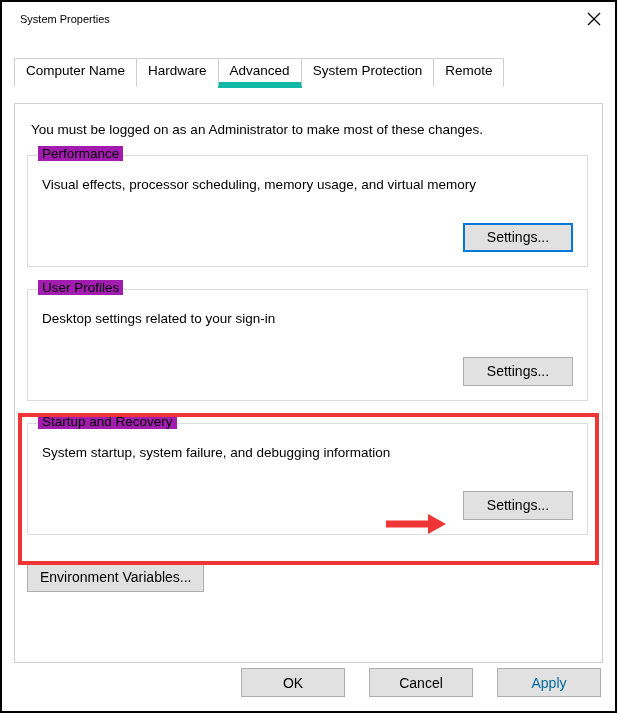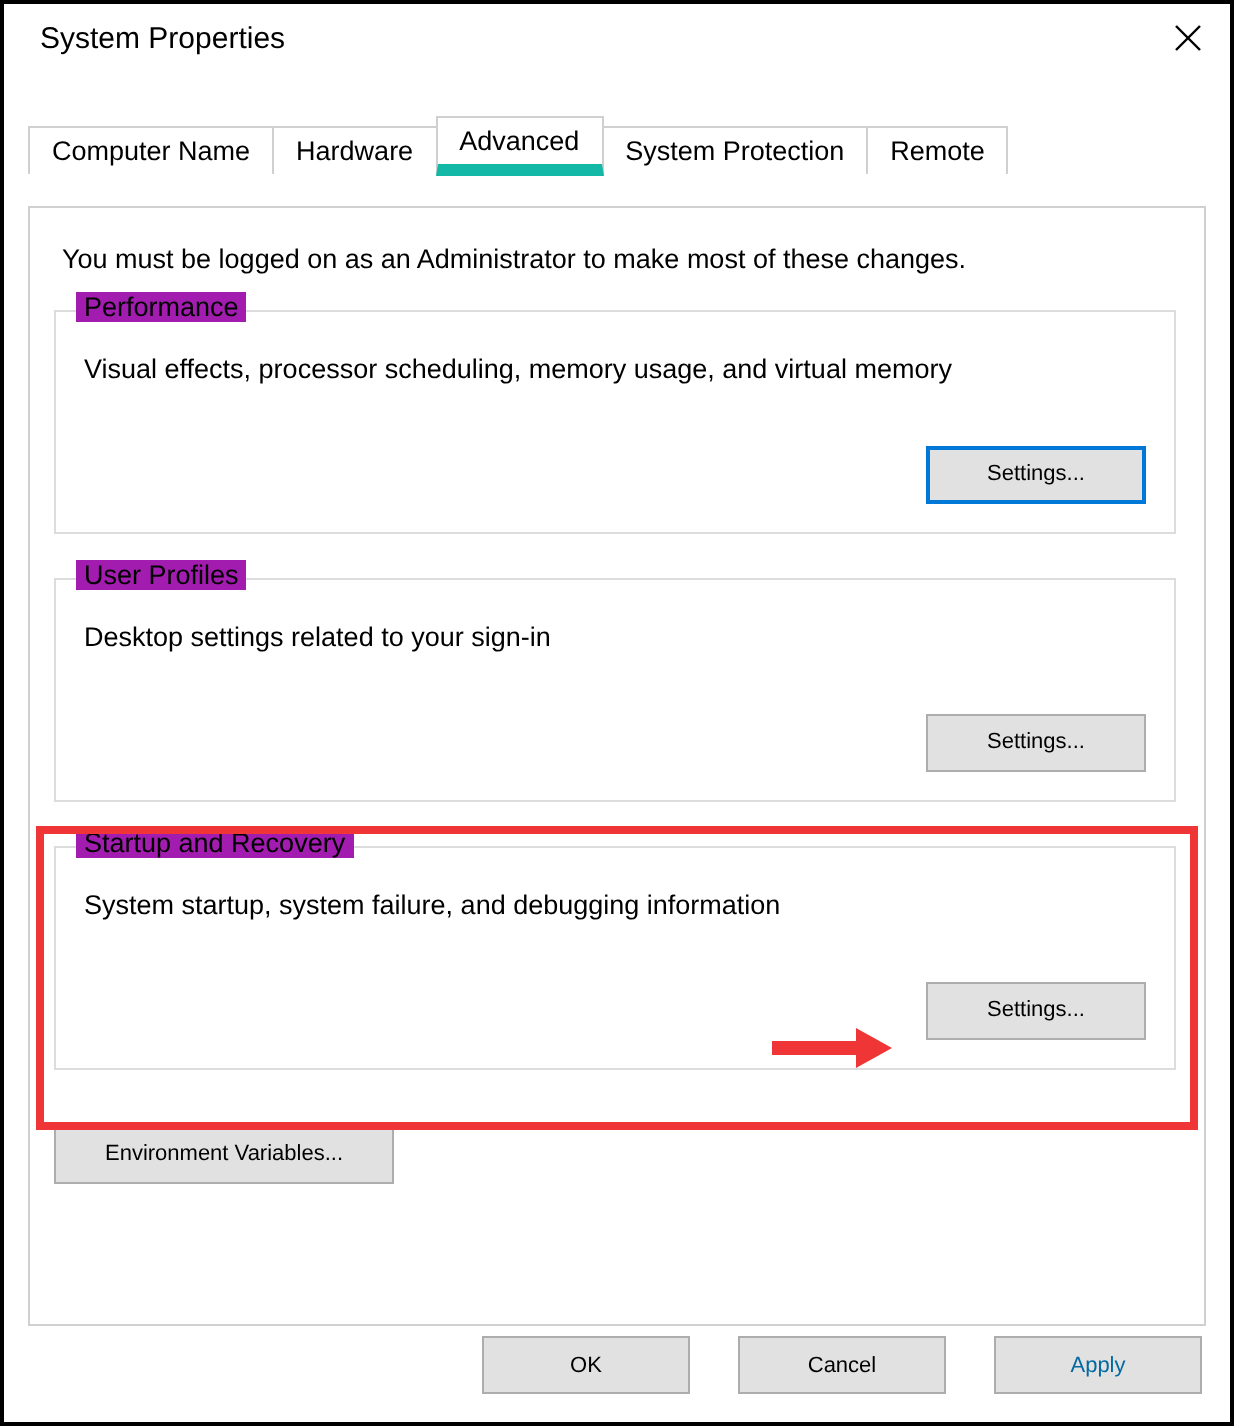--- a/index.html
+++ b/index.html
@@ -12,37 +12,36 @@
       border: 2px solid #000;
       position: relative;
     }
     .titlebar {
       display: flex;
       justify-content: space-between;
       align-items: center;
       padding: 8px 12px 14px 18px;
     }
     .titlebar-title {
-      font-size: 15px;
+      font-size: 11px;
       text-align: right;
     }
     .close-btn {
       width: 18px;
       height: 18px;
       display: flex;
       align-items: center;
       justify-content: center;
       cursor: pointer;
     }
     .close-btn svg { width: 14px; height: 14px; }
     .tab-strip {
       display: flex;
       padding: 16px 12px;
       position: relative;
-      align-items: flex-end;
     }
     .tab {
       border: 1px solid #d0d0d0;
       border-bottom: none;
       background: #fff;
       padding: 4px 11px;
       font-size: 13.5px;
       cursor: pointer;
       position: relative;
       margin-right: -1px;
@@ -86,21 +85,21 @@
       display: flex;
       justify-content: flex-end;
       margin-top: 28px;
     }
     .win-btn {
       min-width: 110px;
       height: 29px;
       border: 1px solid #adadad;
       background: #e1e1e1;
       font-family: inherit;
-      font-size: 11px;
+      font-size: 14px;
       cursor: pointer;
       padding: 0 12px;
     }
     .win-btn.focused {
       border: 2px solid #0078d7;
       padding: 0 11px;
     }
     .win-btn:disabled {
       color: #0369a1;
       cursor: default;

